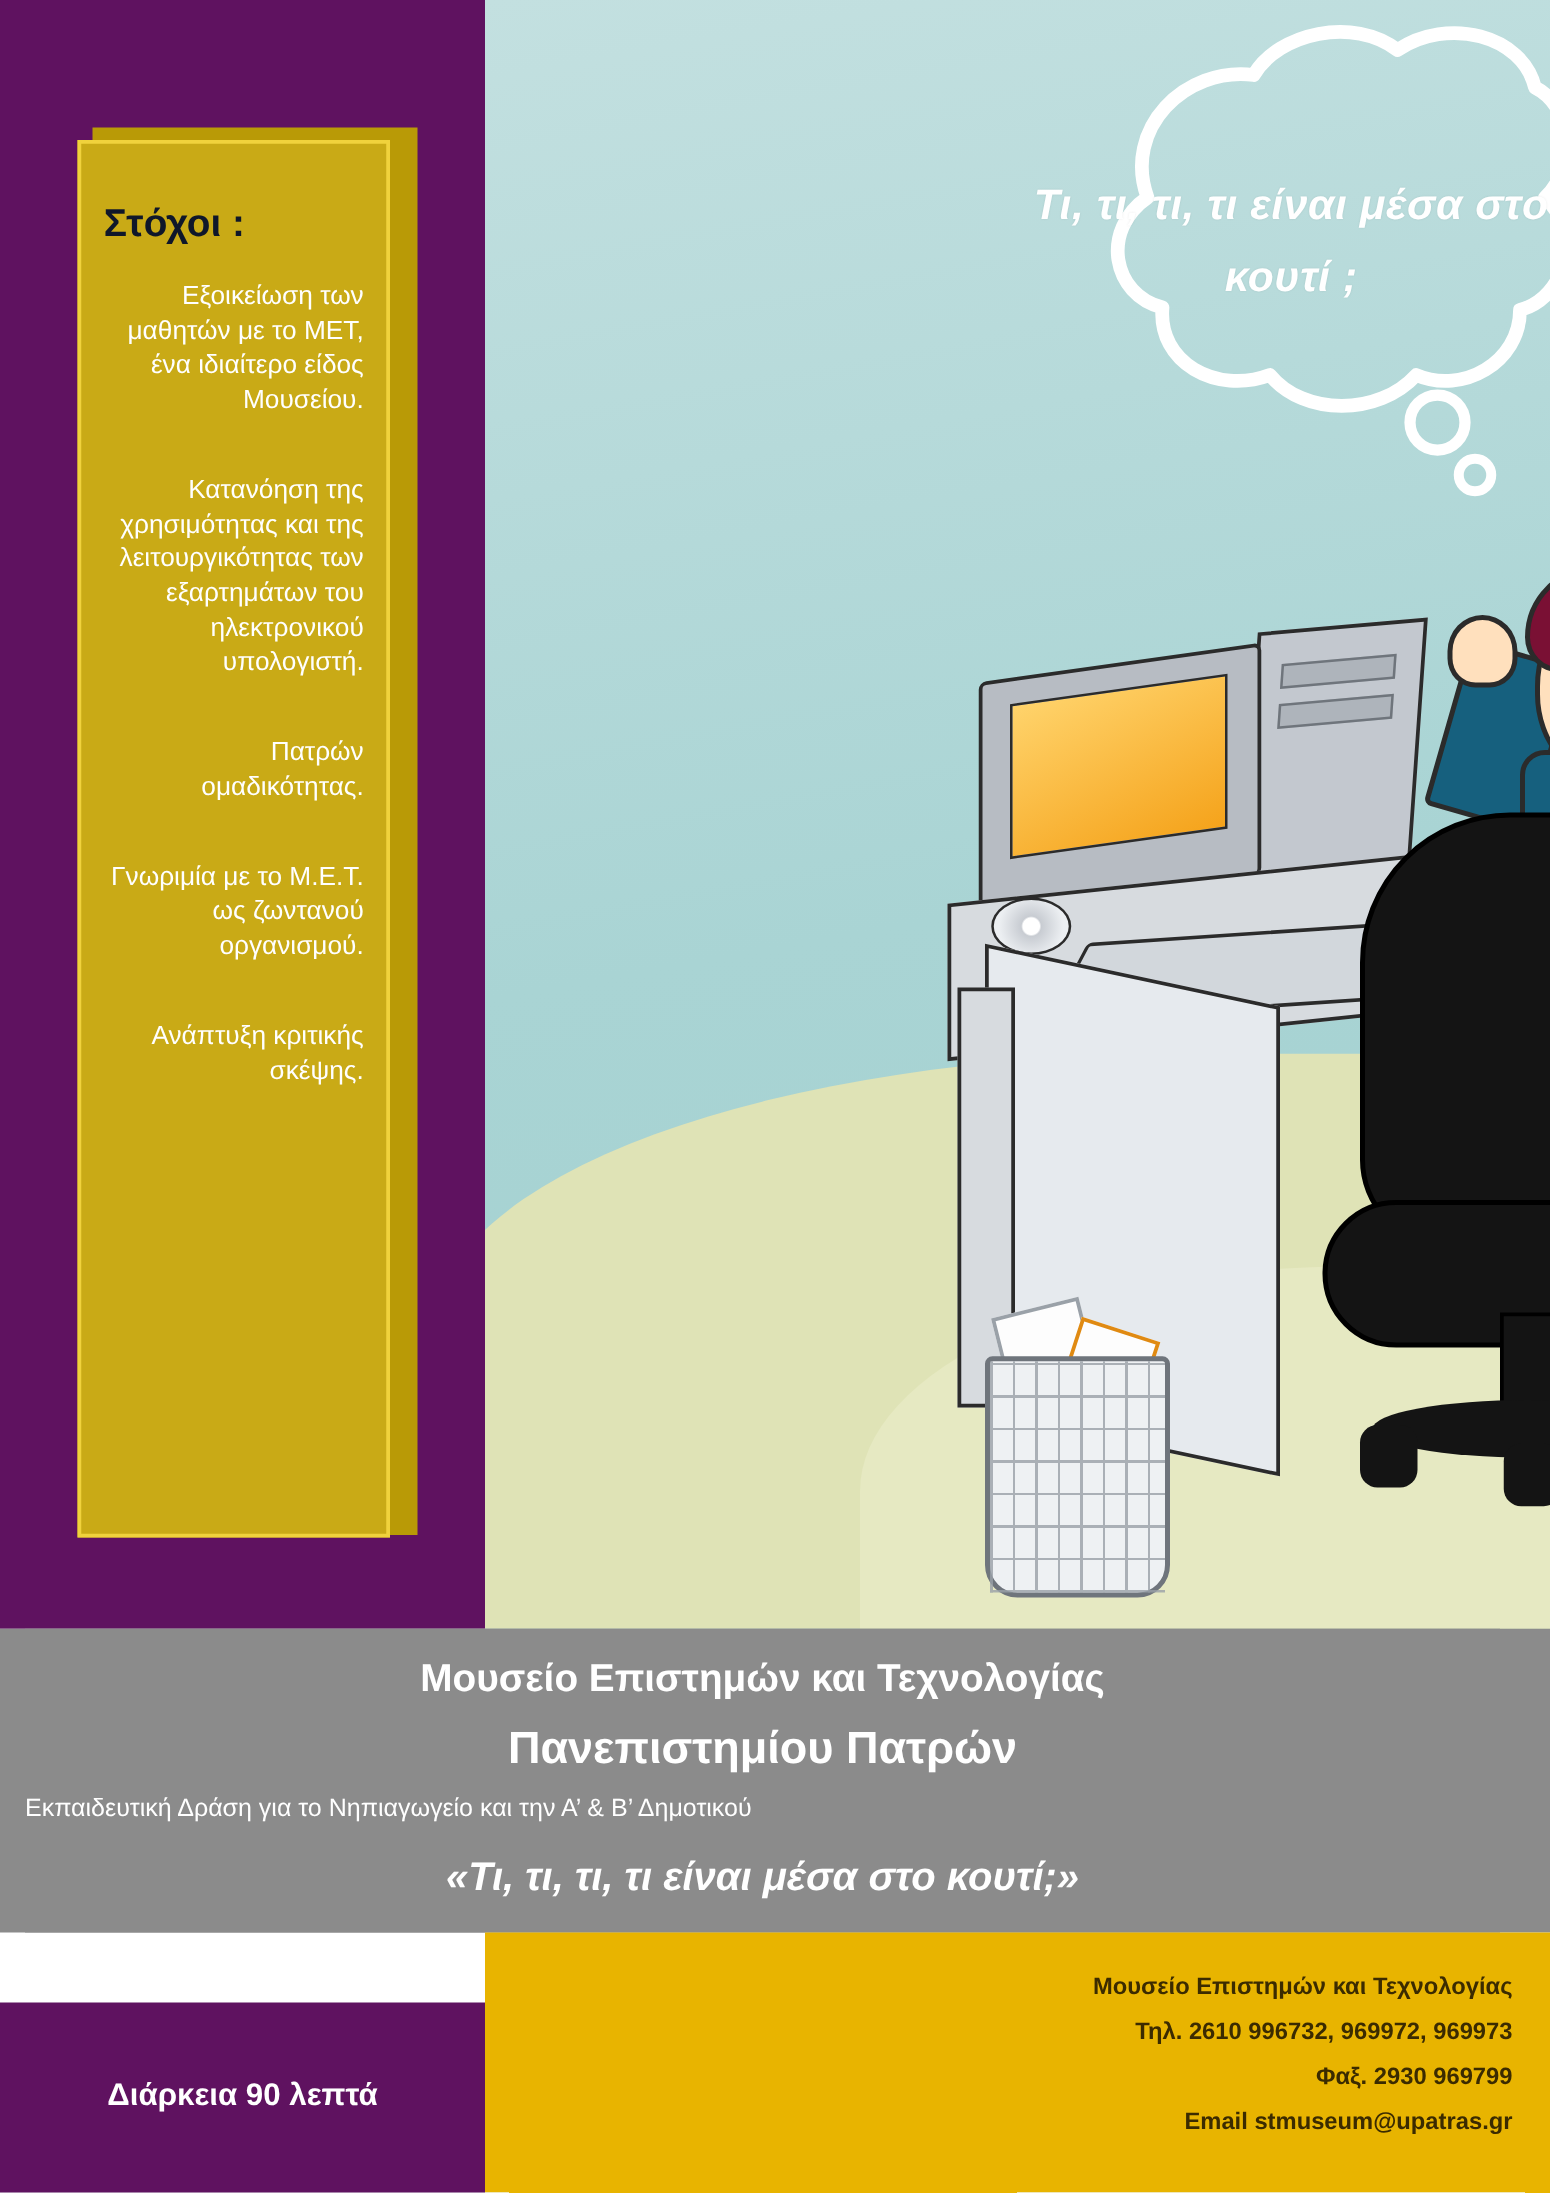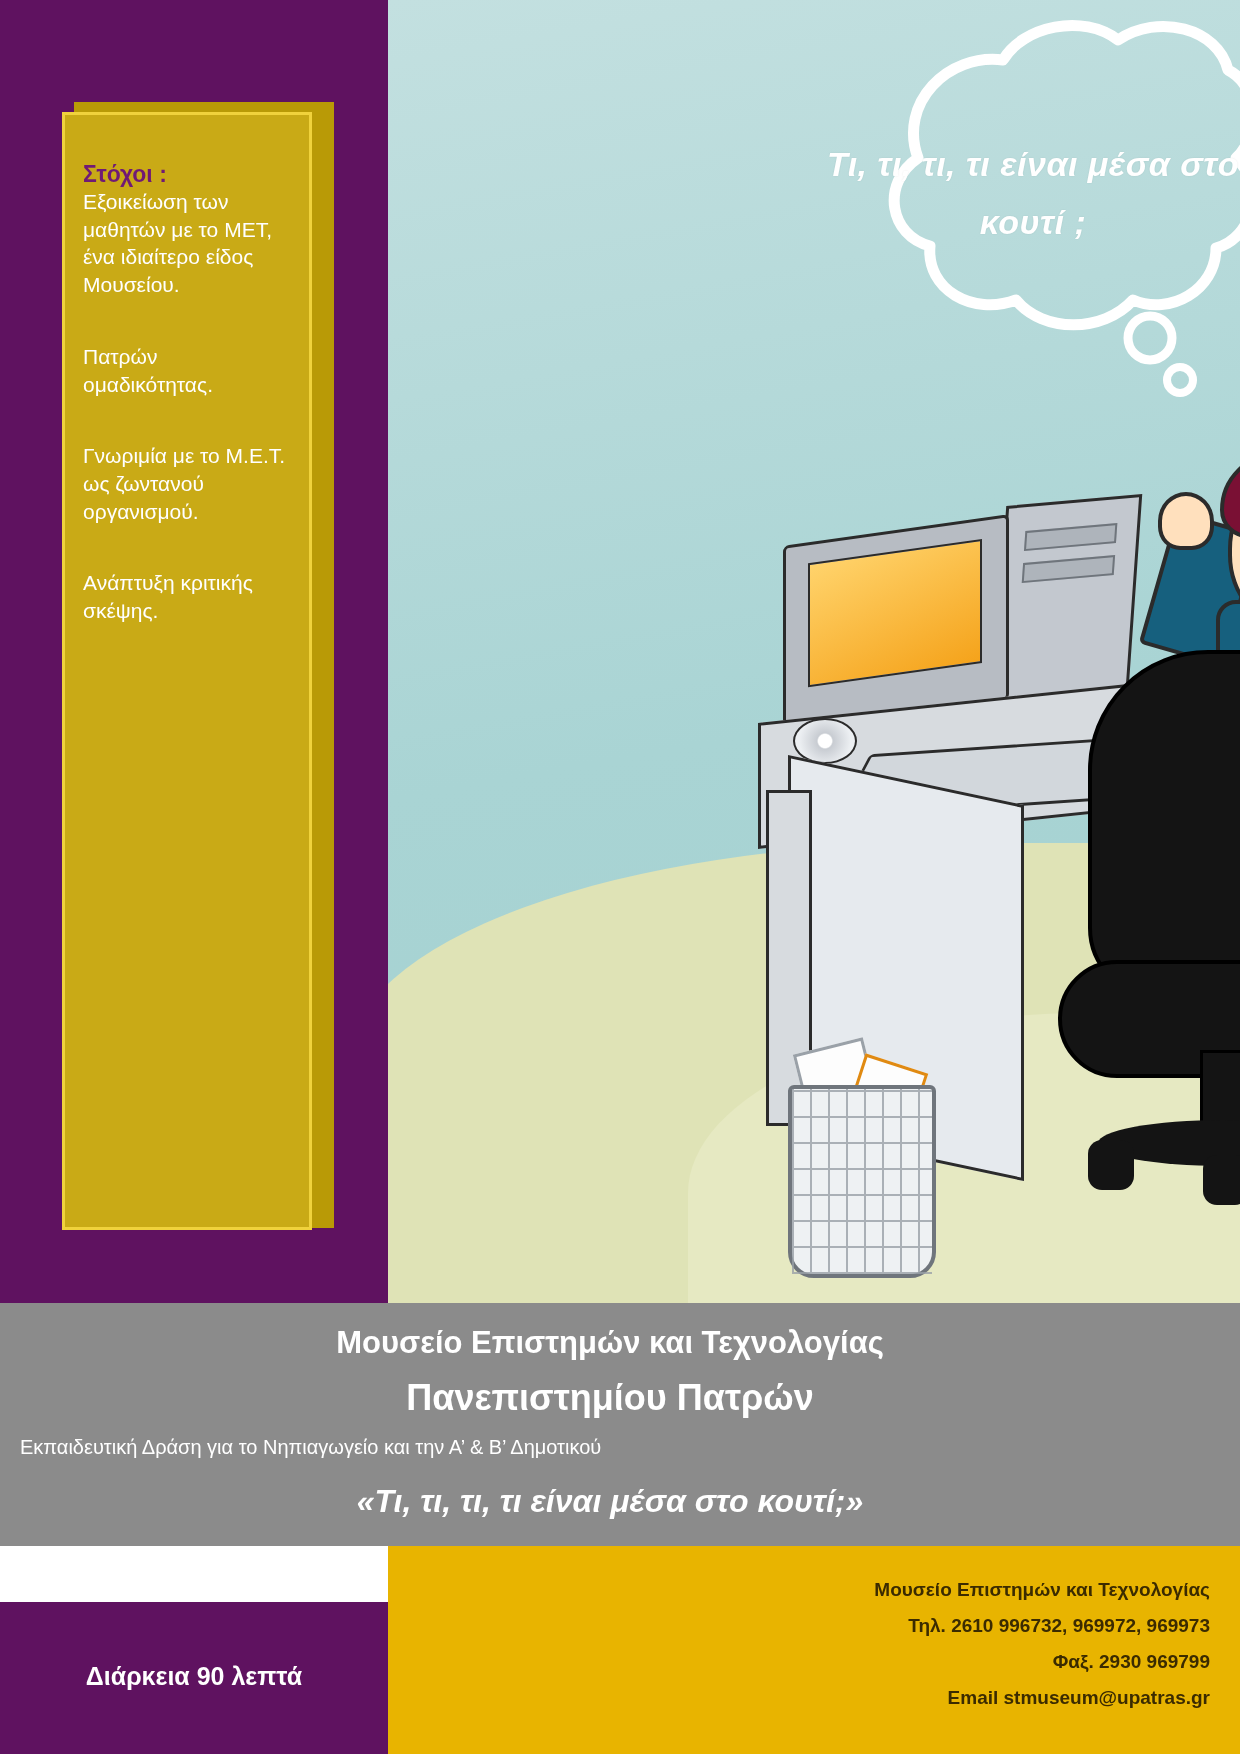--- a/index.html
+++ b/index.html
@@ -302,29 +302,31 @@
   .obj-box {
     position: absolute;
     left: 62px; top: 112px;
     width: 250px; height: 1118px;
     background: #c9aa16;
     border: 3px solid #f0d23c;
     box-sizing: border-box;
     padding: 46px 18px 18px 18px;
   }
   .obj-title {
-    color: #701a75;
-    font-size: 23px;
-    font-weight: bold;
+    color: #0f172a;
+    font-size: 31px;
+    font-weight: bold;
+    margin-bottom: 26px;
   }
   .obj-item {
     color: #ffffff;
     font-size: 21px;
     line-height: 1.32;
     margin-bottom: 44px;
+    text-align: right;
   }
 
   
   .grey-band {
     position: absolute;
     left: 0; top: 1303px;
     width: 1240px;
     height: 243px;
     background: #8b8b8b;
   }
@@ -460,20 +462,21 @@
     <div class="paper2"></div>
     <div class="basket">
       <div class="basket-grid"></div>
     </div>
   </div>
 
   <div class="obj-shadow"></div>
   <div class="obj-box">
     <div class="obj-title">Στόχοι :</div>
     <div class="obj-item">Εξοικείωση των μαθητών με το ΜΕΤ, ένα ιδιαίτερο είδος Μουσείου.</div>
+    <div class="obj-item">Κατανόηση  της χρησιμότητας και της λειτουργικότητας των εξαρτημάτων του ηλεκτρονικού υπολογιστή.</div>
     <div class="obj-item">Πατρών ομαδικότητας.</div>
     <div class="obj-item">Γνωριμία με το Μ.Ε.Τ. ως ζωντανού οργανισμού.</div>
     <div class="obj-item">Ανάπτυξη κριτικής σκέψης.</div>
   </div>
 
   <div class="grey-band">
     <div class="grey-band-inner">
       <div class="band-title1">Μουσείο Επιστημών και Τεχνολογίας</div>
       <div class="band-title2">Πανεπιστημίου Πατρών</div>
       <div class="band-sub">Εκπαιδευτική Δράση για το Νηπιαγωγείο και την Α’ &amp; Β’ Δημοτικού</div>

